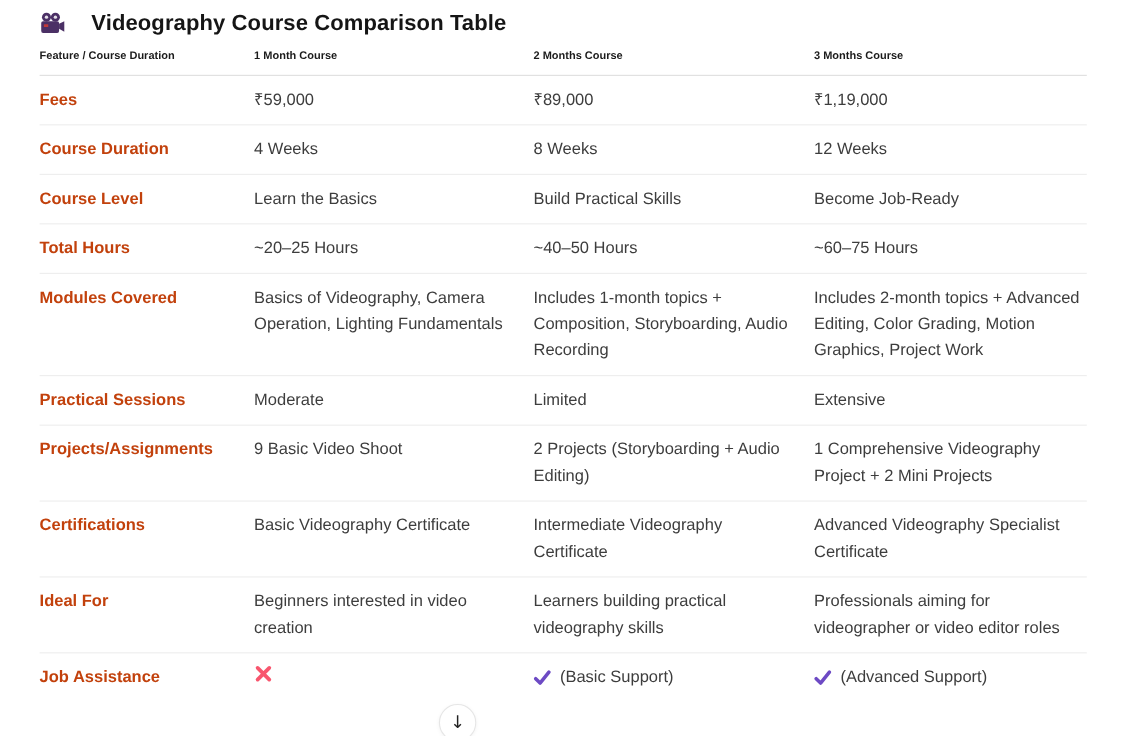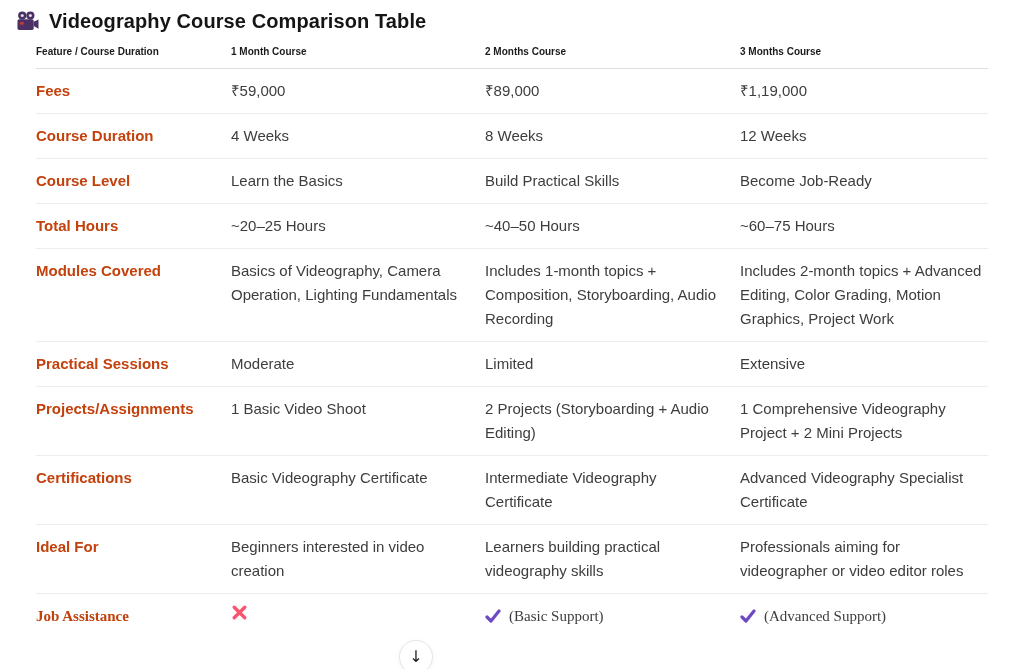--- a/index.html
+++ b/index.html
@@ -6,22 +6,22 @@
   html, body {
     width: 1024px; height: 669px;
     background: #ffffff;
     overflow: hidden;
     font-family: "Liberation Sans", sans-serif;
     position: relative;
   }
   .title-row {
     display: flex;
     align-items: center;
-    gap: 10px;
-    padding: 7px 0 0 16px;
+    gap: 24px;
+    padding: 7px 0 0 36px;
     height: 36px;
   }
   .title-row h1 {
     font-size: 20px;
     font-weight: 700;
     color: #151515;
     letter-spacing: 0.1px;
   }
   .camera-icon { width: 23px; height: 21px; flex: 0 0 auto; }
 
@@ -40,21 +40,21 @@
   .t-head .hcell {
     font-size: 10px;
     font-weight: 700;
     color: #1b1b1b;
     padding-right: 16px;
   }
   .t-row {
     padding: 10px 0;
     border-bottom: 1px solid #ededed;
   }
-  .t-row:last-child { border-bottom: none; font-family: Liberation Serif, serif; }
+  .t-row:last-child { border-bottom: none; }
   .cell {
     font-size: 15px;
     line-height: 24px;
     color: #3d3d3d;
     padding-right: 22px;
   }
   .cell.feature {
     font-weight: 700;
     color: #c2410c;
   }
@@ -147,21 +147,21 @@
 
   <div class="t-row">
     <div class="cell feature">Practical Sessions</div>
     <div class="cell">Moderate</div>
     <div class="cell">Limited</div>
     <div class="cell">Extensive</div>
   </div>
 
   <div class="t-row">
     <div class="cell feature">Projects/Assignments</div>
-    <div class="cell">1 Basic Video Shoot</div>
+    <div class="cell">9 Basic Video Shoot</div>
     <div class="cell">2 Projects (Storyboarding + Audio Editing)</div>
     <div class="cell">1 Comprehensive Videography Project + 2 Mini Projects</div>
   </div>
 
   <div class="t-row">
     <div class="cell feature">Certifications</div>
     <div class="cell">Basic Videography Certificate</div>
     <div class="cell">Intermediate Videography Certificate</div>
     <div class="cell">Advanced Videography Specialist Certificate</div>
   </div>

